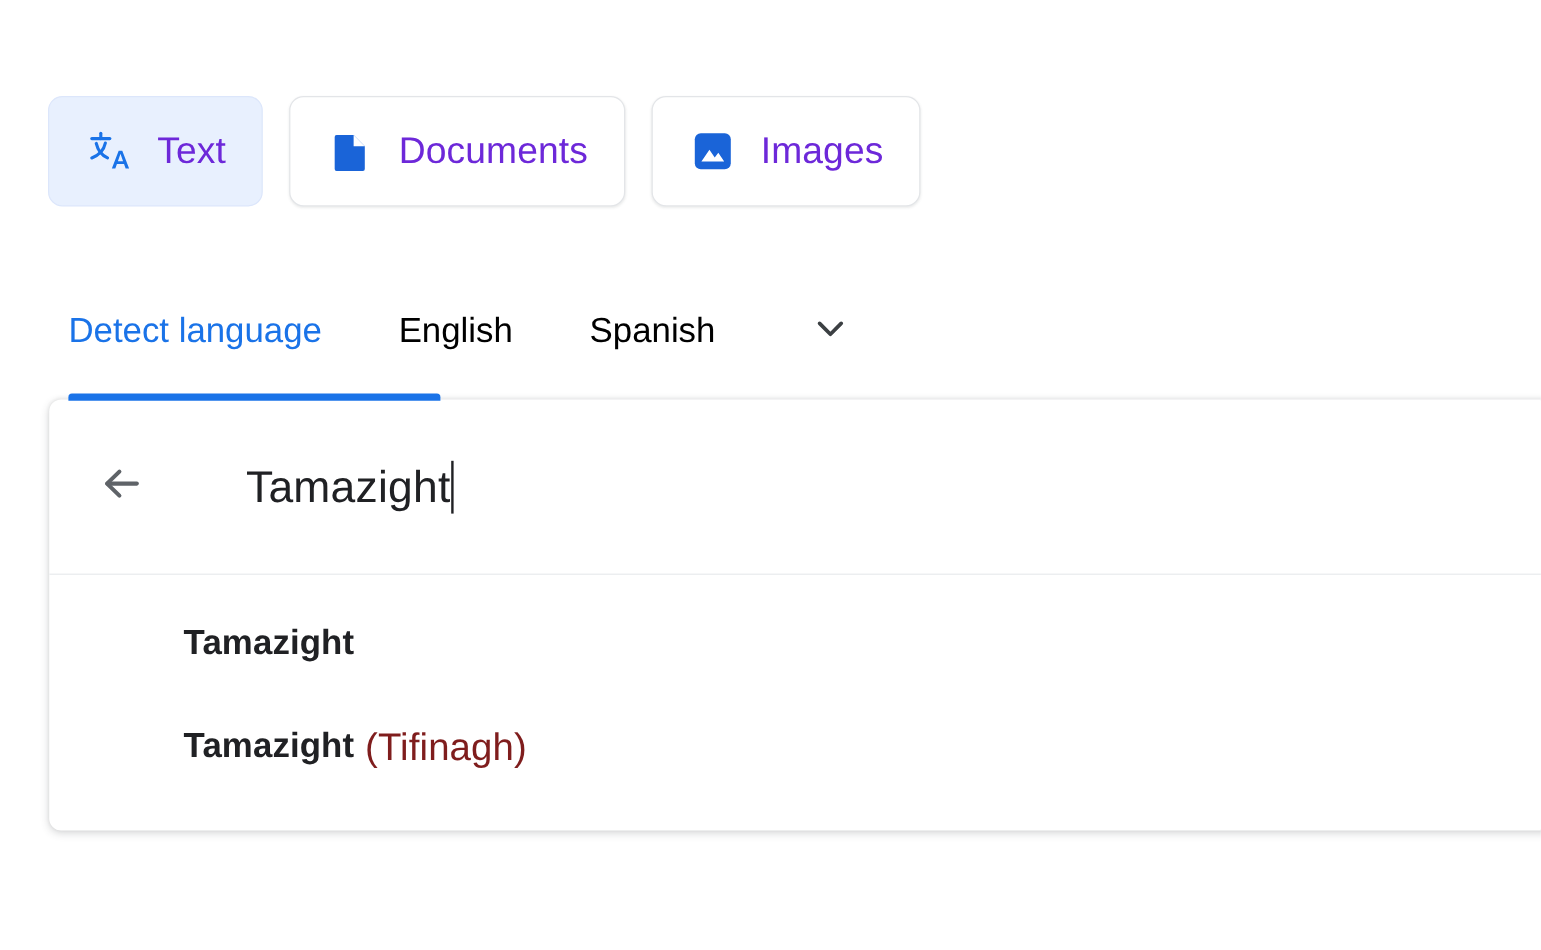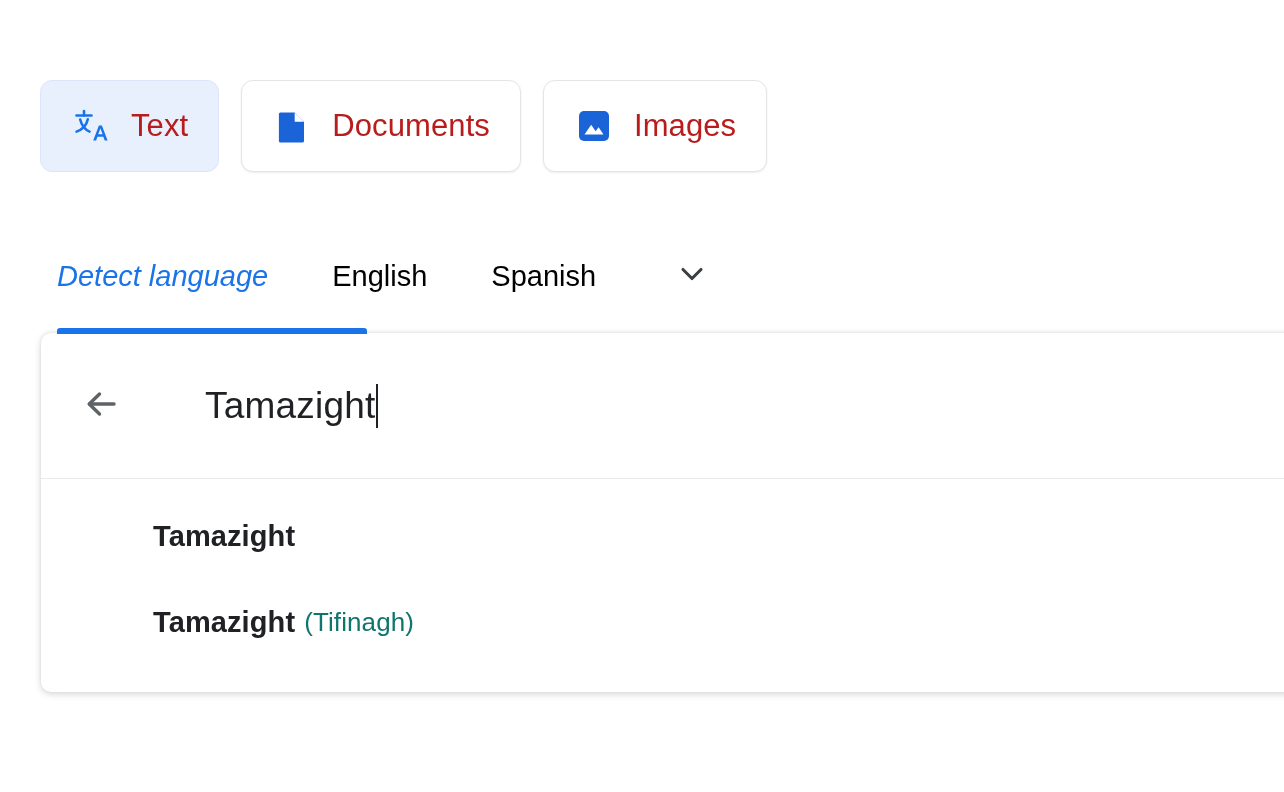--- a/index.html
+++ b/index.html
@@ -42,21 +42,21 @@
     cursor: pointer;
     user-select: none;
   }
   .mode-tab.active {
     background: #e8f0fe;
     border-color: #dce6fb;
     box-shadow: none;
   }
   .mode-tab .mt-label {
     font-size: 31px;
-    color: #b91c1c;
+    color: #6d28d9;
     letter-spacing: .1px;
     white-space: nowrap;
   }
   .mode-tab .mt-icon {
     width: 40px;
     height: 40px;
     flex: 0 0 40px;
     display: flex;
     align-items: center;
     justify-content: center;
@@ -78,21 +78,20 @@
     height: 56px;
     line-height: 56px;
     white-space: nowrap;
     cursor: pointer;
     user-select: none;
   }
   .lang-tab:first-child { padding-left: 0; }
   .lang-tab.active {
     color: #1a73e8;
     font-weight: 500;
-    font-style: italic;
   }
   .lang-more {
     width: 72px;
     height: 56px;
     display: flex;
     align-items: center;
     justify-content: center;
     cursor: pointer;
     margin-left: 28px;
   }
@@ -175,22 +174,22 @@
     cursor: pointer;
     user-select: none;
   }
   .sg-name {
     font-size: 29px;
     font-weight: bold;
     color: #202124;
     letter-spacing: .1px;
   }
   .sg-qualifier {
-    font-size: 26px;
-    color: #0f766e;
+    font-size: 32px;
+    color: #7f1d1d;
     letter-spacing: .1px;
     margin-left: 9px;
   }
 </style>
 </head>
 <body>
 
 <div id="root">
 
   <div class="mode-tabs">

